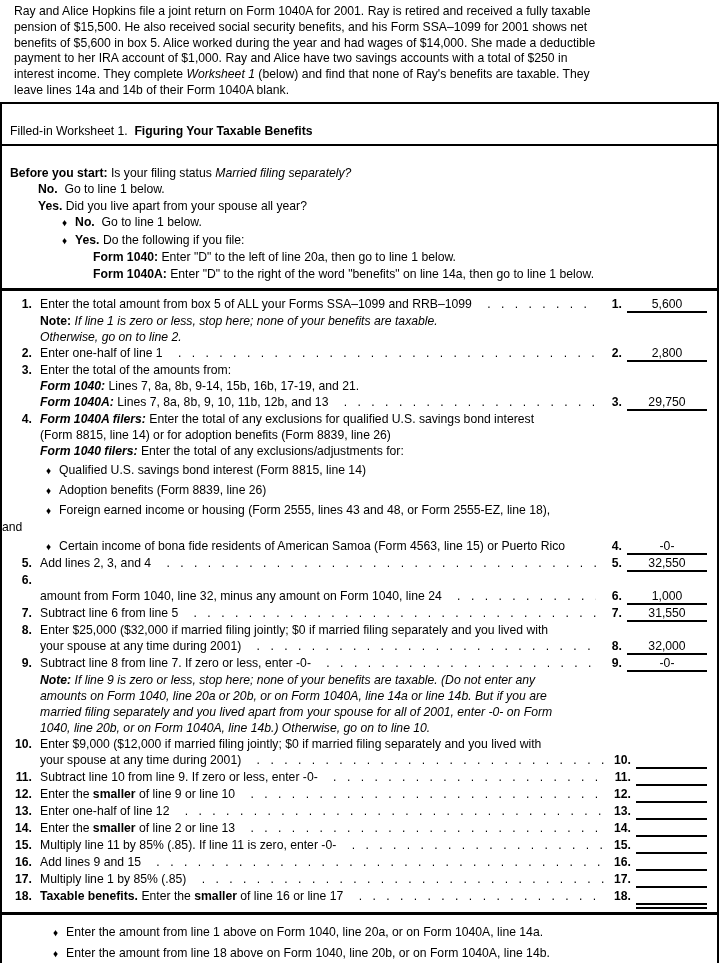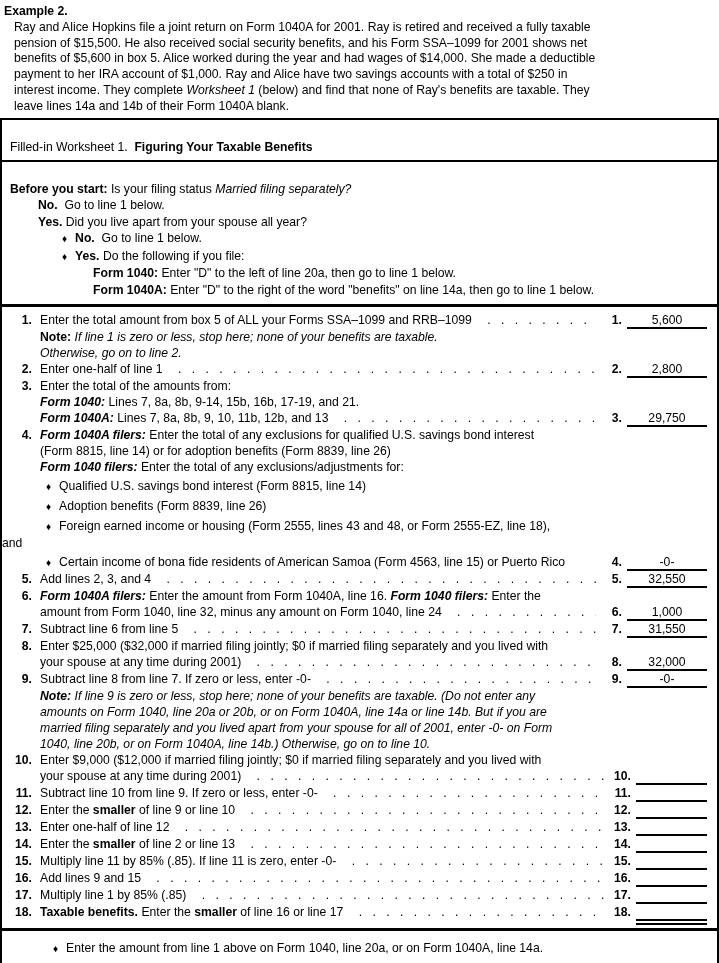--- a/index.html
+++ b/index.html
@@ -41,21 +41,20 @@
   .rows .ind2{padding-left:44px}
   .rows .ind3{}
   .footer .ind2{padding-left:43px}
 </style>
 </head>
 <body>
 
 <div class="page">
 
   <div id="example">
-    <div class="ex-h b">Example 2.</div>
     <div class="ex-body" id="example-lines">
         <div class="wline ind0"><span class="ltx"><span>Ray and Alice Hopkins file a joint return on Form 1040A for 2001. Ray is retired and received a fully taxable</span></span></div>
         <div class="wline ind0"><span class="ltx"><span>pension of $15,500. He also received social security benefits, and his Form SSA–1099 for 2001 shows net</span></span></div>
         <div class="wline ind0"><span class="ltx"><span>benefits of $5,600 in box 5. Alice worked during the year and had wages of $14,000. She made a deductible</span></span></div>
         <div class="wline ind0"><span class="ltx"><span>payment to her IRA account of $1,000. Ray and Alice have two savings accounts with a total of $250 in</span></span></div>
         <div class="wline ind0"><span class="ltx"><span>interest income. They complete </span><span class="i">Worksheet 1</span><span> (below) and find that none of Ray's benefits are taxable. They</span></span></div>
         <div class="wline ind0"><span class="ltx"><span>leave lines 14a and 14b of their Form 1040A blank.</span></span></div>
       </div>
   </div>
 
@@ -91,21 +90,21 @@
           <div class="wline ind2 g"><span class="bullet">♦</span><span class="ltx"><span>Qualified U.S. savings bond interest (Form 8815, line 14)</span></span></div>
           <div class="wline ind2 g"><span class="bullet">♦</span><span class="ltx"><span>Adoption benefits (Form 8839, line 26)</span></span></div>
           <div class="wline ind2 g"><span class="bullet">♦</span><span class="ltx"><span>Foreign earned income or housing (Form 2555, lines 43 and 48, or Form 2555-EZ, line 18),</span></span></div>
           <div class="wline ind3"><span class="ltx"><span>and</span></span></div>
           <div class="wline ind2 g"><span class="bullet">♦</span><span class="ltx"><span>Certain income of bona fide residents of American Samoa (Form 4563, line 15) or Puerto Rico</span></span><span class="dots"></span><span class="entry"><span class="enum">4.</span><span class="amt val">-0-</span></span></div>
         </div>
         <div>
           <div class="wline ind0"><span class="lnum">5.</span><span class="ltx"><span>Add lines 2, 3, and 4</span></span><span class="dots"> . . . . . . . . . . . . . . . . . . . . . . . . . . . . . . . . . . . . . . . . . . . . . . . . . . . . . . . . . . . .</span><span class="entry"><span class="enum">5.</span><span class="amt val">32,550</span></span></div>
         </div>
         <div>
-          <div class="wline ind0"><span class="lnum">6.</span><span class="ltx"><span class="b i">Form 1040A filers: </span><span>Enter the amount from Form 1040A, line 16. </span><span class="b i">Form 1040 filers: </span><span>Enter the</span></span></div>
+          <div class="wline ind0"><span class="lnum">6.</span></div>
           <div class="wline ind1"><span class="ltx"><span>amount from Form 1040, line 32, minus any amount on Form 1040, line 24</span></span><span class="dots"> . . . . . . . . . . . . . . . . . . . . . . . . . . . . . . . . . . . . . . . . . . . . . . . . . . . . . . . . . . . .</span><span class="entry"><span class="enum">6.</span><span class="amt val">1,000</span></span></div>
         </div>
         <div>
           <div class="wline ind0"><span class="lnum">7.</span><span class="ltx"><span>Subtract line 6 from line 5</span></span><span class="dots"> . . . . . . . . . . . . . . . . . . . . . . . . . . . . . . . . . . . . . . . . . . . . . . . . . . . . . . . . . . . .</span><span class="entry"><span class="enum">7.</span><span class="amt val">31,550</span></span></div>
         </div>
         <div>
           <div class="wline ind0"><span class="lnum">8.</span><span class="ltx"><span>Enter $25,000 ($32,000 if married filing jointly; $0 if married filing separately and you lived with</span></span></div>
           <div class="wline ind1"><span class="ltx"><span>your spouse at any time during 2001)</span></span><span class="dots"> . . . . . . . . . . . . . . . . . . . . . . . . . . . . . . . . . . . . . . . . . . . . . . . . . . . . . . . . . . . .</span><span class="entry"><span class="enum">8.</span><span class="amt val">32,000</span></span></div>
         </div>
         <div>

